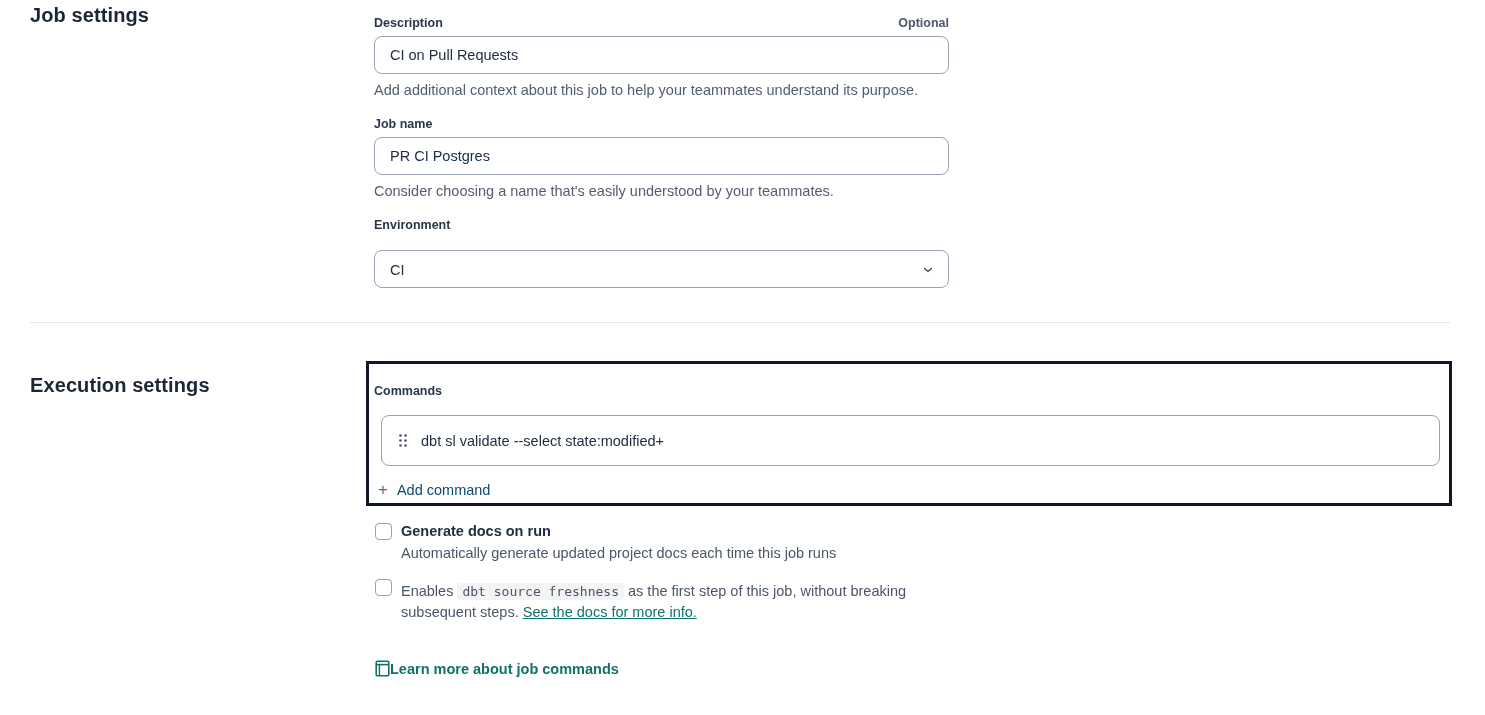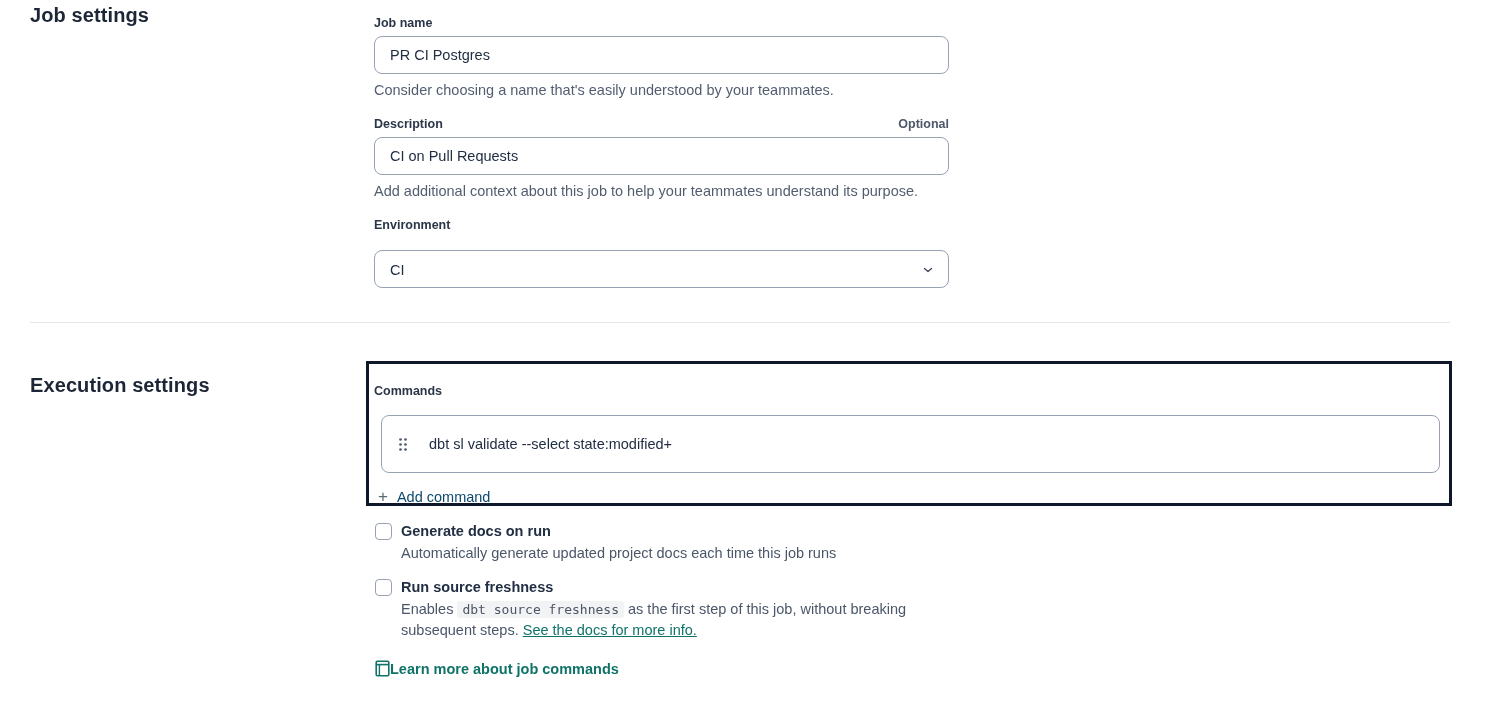--- a/index.html
+++ b/index.html
@@ -94,28 +94,27 @@
     border: 3px solid #0f172a;
     background: transparent;
     margin-top: 9px;
   }
   .commands-label {
     margin: 20px 0 0 5px;
   }
   .command-row {
     margin: 17px 0 0 12px;
     width: 1059px;
-    height: 58px;
+    height: 51px;
     border: 1px solid #98a2b3;
     border-radius: 8px;
     background: #ffffff;
     display: flex;
     align-items: center;
     padding: 0 16px;
-    gap: 8px;
   }
   .drag-handle {
     display: inline-flex;
     cursor: grab;
     margin-right: 13px;
   }
   .command-text {
     font-size: 14.5px;
     color: #222f43;
   }
@@ -198,33 +197,33 @@
 <body>
 
 <div class="page">
 
   <h2 class="section-heading h-job">Job settings</h2>
 
   <div class="form-job">
 
     <div class="field">
       <div class="label-row">
+        <span class="field-label">Description</span>
+        <span class="optional-tag">Optional</span>
+      </div>
+      <input type="text" class="text-input" value="CI on Pull Requests" style="">
+      <p class="helper">Add additional context about this job to help your teammates understand its purpose.</p>
+    </div>
+
+    <div class="field">
+      <div class="label-row">
         <span class="field-label">Job name</span>
       </div>
       <input type="text" class="text-input" value="PR CI Postgres" style="">
       <p class="helper">Consider choosing a name that's easily understood by your teammates.</p>
-    </div>
-
-    <div class="field">
-      <div class="label-row">
-        <span class="field-label">Description</span>
-        <span class="optional-tag">Optional</span>
-      </div>
-      <input type="text" class="text-input" value="CI on Pull Requests" style="">
-      <p class="helper">Add additional context about this job to help your teammates understand its purpose.</p>
     </div>
 
     <div class="field">
       <div class="label-row">
         <span class="field-label">Environment</span>
       </div>
       <div class="select-box">
         <span>CI</span>
         <span style="display:inline-flex;">
           <svg width="12" height="8" viewBox="0 0 12 8" fill="none">
@@ -269,21 +268,20 @@
       <span class="checkbox" role="checkbox" aria-checked="false"></span>
       <div class="check-text">
         <div class="check-label">Generate docs on run</div>
         <div class="check-desc">Automatically generate updated project docs each time this job runs</div>
       </div>
     </div>
 
     <div class="check-row">
       <span class="checkbox" role="checkbox" aria-checked="false"></span>
       <div class="check-text">
-        <div class="check-label">Run source freshness</div>
         <div class="check-desc freshness-desc">
           <span>Enables</span>
           <code class="inline-code">dbt source freshness</code>
           <span>as the first step of this job, without breaking subsequent steps.</span>
           <a class="doc-link">See the docs for more info.</a>
         </div>
       </div>
     </div>
 
   </div>

